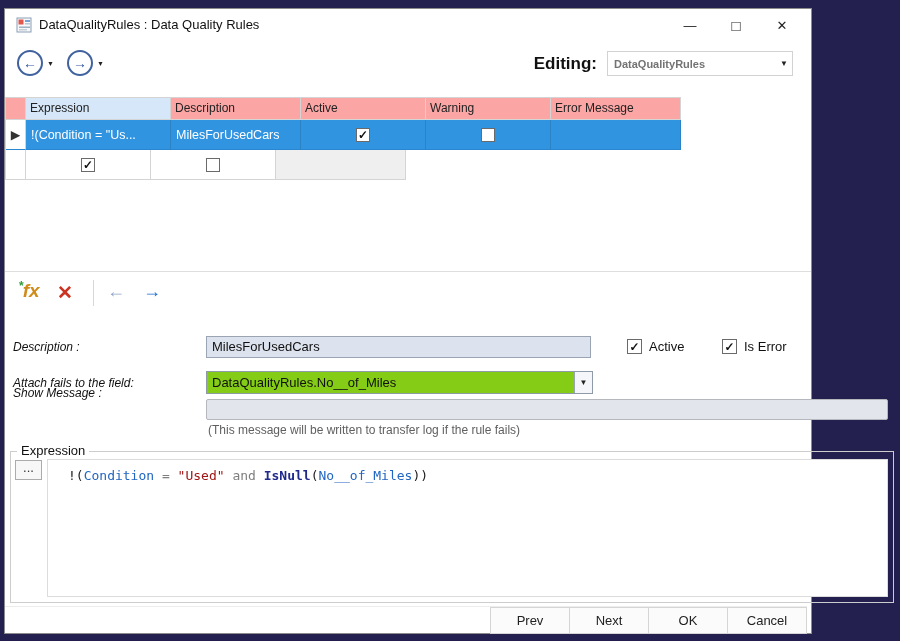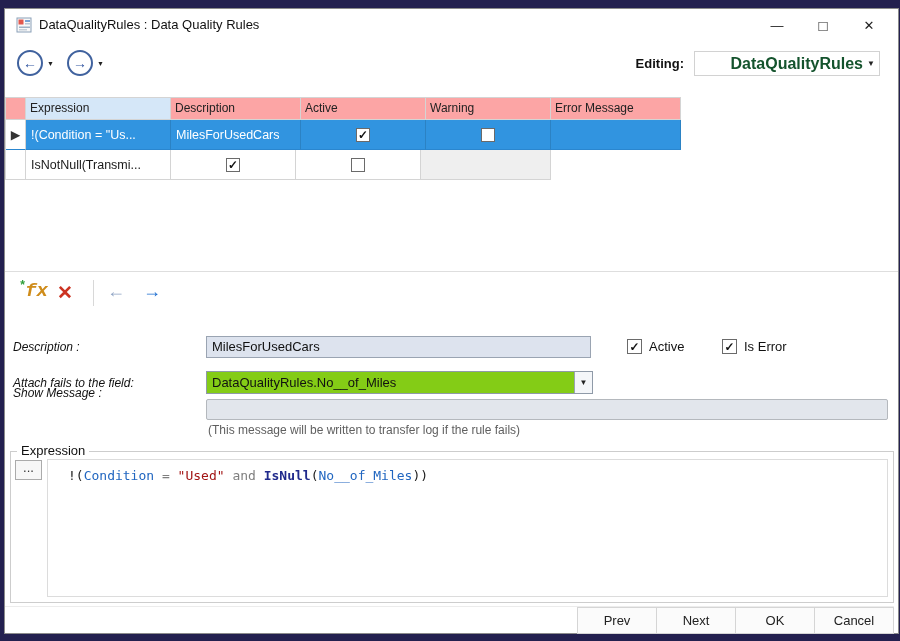--- a/index.html
+++ b/index.html
@@ -3,62 +3,62 @@
 <meta charset="utf-8">
 <style>
   html,body{margin:0;padding:0;}
   body{
     width:900px;height:641px;overflow:hidden;position:relative;
     background:#23204f;
     font-family:"Liberation Sans", sans-serif;
     -webkit-font-smoothing:antialiased;
   }
   .dialog{
-    position:absolute;left:4px;top:8px;width:895px;height:626px;
+    position:absolute;left:4px;top:8px;width:808px;height:626px;
     background:#ffffff;border:1px solid #8b8b8b;box-sizing:border-box;
     color:#1a1a1a;font-size:13px;
   }
   
   .titlebar{position:absolute;top:0;left:0;right:0;height:32px;background:#fff;}
   .app-icon{position:absolute;left:11px;top:8px;width:16px;height:16px;}
   .title-text{position:absolute;left:34px;top:0;line-height:32px;font-size:13px;color:#111;white-space:nowrap;}
   .win-btns{position:absolute;right:6px;top:0;height:32px;display:flex;}
   .win-btn{width:46px;height:32px;display:flex;align-items:center;justify-content:center;color:#222;font-size:13px;cursor:default;}
   .win-btn.max{font-size:15px;}
   
   .navbar{position:absolute;top:32px;left:0;right:0;height:46px;background:#fff;}
   .nav-group{position:absolute;top:9px;display:flex;align-items:center;}
   .nav-back{left:12px;} .nav-fwd{left:62px;}
   .nav-circle{width:22px;height:22px;border:2px solid #40629e;border-radius:50%;
     display:flex;align-items:center;justify-content:center;color:#2f54a0;font-size:14px;font-weight:bold;background:#fff;}
   .nav-caret{font-size:7px;color:#222;margin-left:4px;}
   .editing{position:absolute;right:18px;top:10px;display:flex;align-items:center;}
-  .editing-label{font-weight:bold;margin-right:10px;font-size:13px;color:#111;}
+  .editing-label{font-weight:bold;margin-right:10px;font-size:17px;color:#111;}
   .editing-combo{width:186px;height:25px;border:1px solid #d2d2d2;background:#fff;display:flex;align-items:center;box-sizing:border-box;}
-  .editing-combo .val{flex:1;padding-left:6px;font-weight:600;font-size:16px;color:#14532d;white-space:nowrap;overflow:hidden;text-align:right;}
+  .editing-combo .val{flex:1;padding-left:6px;font-weight:600;font-size:11px;color:#737373;white-space:nowrap;overflow:hidden;}
   .editing-combo .caret{width:16px;font-size:8px;color:#222;text-align:center;}
   
   .grid{position:absolute;top:88px;left:0;width:676px;border-top:1px solid #d4d4d4;border-left:1px solid #d4d4d4;box-sizing:border-box;background:#fff;}
   .g-row{display:flex;}
   .g-cell{border-right:1px solid #d4d4d4;border-bottom:1px solid #d4d4d4;box-sizing:border-box;overflow:hidden;white-space:nowrap;}
   .g-head .g-cell{height:22px;line-height:21px;font-size:12px;padding:0 4px;color:#222;background:#fca5a5;}
   .g-head .hl{background:#d5e7f8;}
   .g-body .g-cell{height:30px;line-height:30px;font-size:12.5px;padding:0 5px;}
   .c-sel{width:20px;padding:0 !important;display:flex;align-items:center;justify-content:center;background:#fff;color:#333;font-size:9px;}
   .c-exp{width:145px;} .c-desc{width:130px;} .c-act{width:125px;} .c-warn{width:125px;} .c-err{width:130px;}
   .cb-cell{display:flex;align-items:center;justify-content:center;padding:0 !important;}
   .checkbox{width:14px;height:14px;background:#fff;border:1px solid #6a6a6a;box-sizing:border-box;
     display:flex;align-items:center;justify-content:center;font-size:12px;line-height:12px;color:#111;font-weight:bold;}
   .row-selected .g-cell{background:#3194e0;color:#fff;border-right:1px solid rgba(0,0,0,0.12);border-bottom:1px solid #2a86cf;}
   .row-selected .c-sel{background:#fff;color:#333;border-right:1px solid #d4d4d4;}
   .row2 .c-err{background:#efefef;}
   
   .hsep{position:absolute;top:262px;left:0;right:0;height:1px;background:#dedede;}
   .tools{position:absolute;top:266px;left:0;right:0;height:38px;}
-  .fx-icon{position:absolute;left:14px;top:4px;font-family:Liberation Mono, monospace;font-style:italic;font-weight:bold;font-size:19px;color:#cf8c1a;cursor:pointer;}
+  .fx-icon{position:absolute;left:14px;top:4px;font-family:Liberation Sans, sans-serif;font-style:italic;font-weight:bold;font-size:19px;color:#cf8c1a;cursor:pointer;}
   .fx-icon .star{font-style:normal;font-size:12px;color:#2e9e3a;vertical-align:7px;margin-right:-1px;}
   .del-icon{position:absolute;left:52px;top:6px;font-size:19px;font-weight:bold;color:#cc3322;cursor:pointer;}
   .vsep{position:absolute;left:88px;top:5px;width:1px;height:26px;background:#d8d8d8;}
   .arr-left{position:absolute;left:102px;top:6px;font-size:18px;font-weight:bold;color:#93a7c6;cursor:pointer;}
   .arr-right{position:absolute;left:138px;top:6px;font-size:18px;font-weight:bold;color:#1f6fd0;cursor:pointer;}
   
   .form-label{position:absolute;left:8px;font-size:12px;color:#111;white-space:nowrap;font-style:italic;}
   .lbl-desc{top:331px;} .lbl-attach{top:367px;} .lbl-show{top:377px;}
   .tb{position:absolute;box-sizing:border-box;font-size:13px;color:#111;}
   .tb-desc{left:201px;top:327px;width:385px;height:22px;background:#dde3ee;border:1px solid #9aa4b2;line-height:20px;padding:0 5px;}
@@ -148,21 +148,20 @@
             <span>✓</span>
           </span>
       </div>
       <div class="g-cell c-warn cb-cell">
         <span class="checkbox"></span>
       </div>
       <div class="g-cell c-err"></div>
     </div>
     <div class="g-row g-body row2">
       <div class="g-cell c-sel"></div>
-      <div class="g-cell c-exp">IsNotNull(Transmi...</div>
       <div class="g-cell c-act cb-cell">
         <span class="checkbox">
             <span>✓</span>
           </span>
       </div>
       <div class="g-cell c-warn cb-cell">
         <span class="checkbox"></span>
       </div>
       <div class="g-cell c-err"></div>
     </div>

